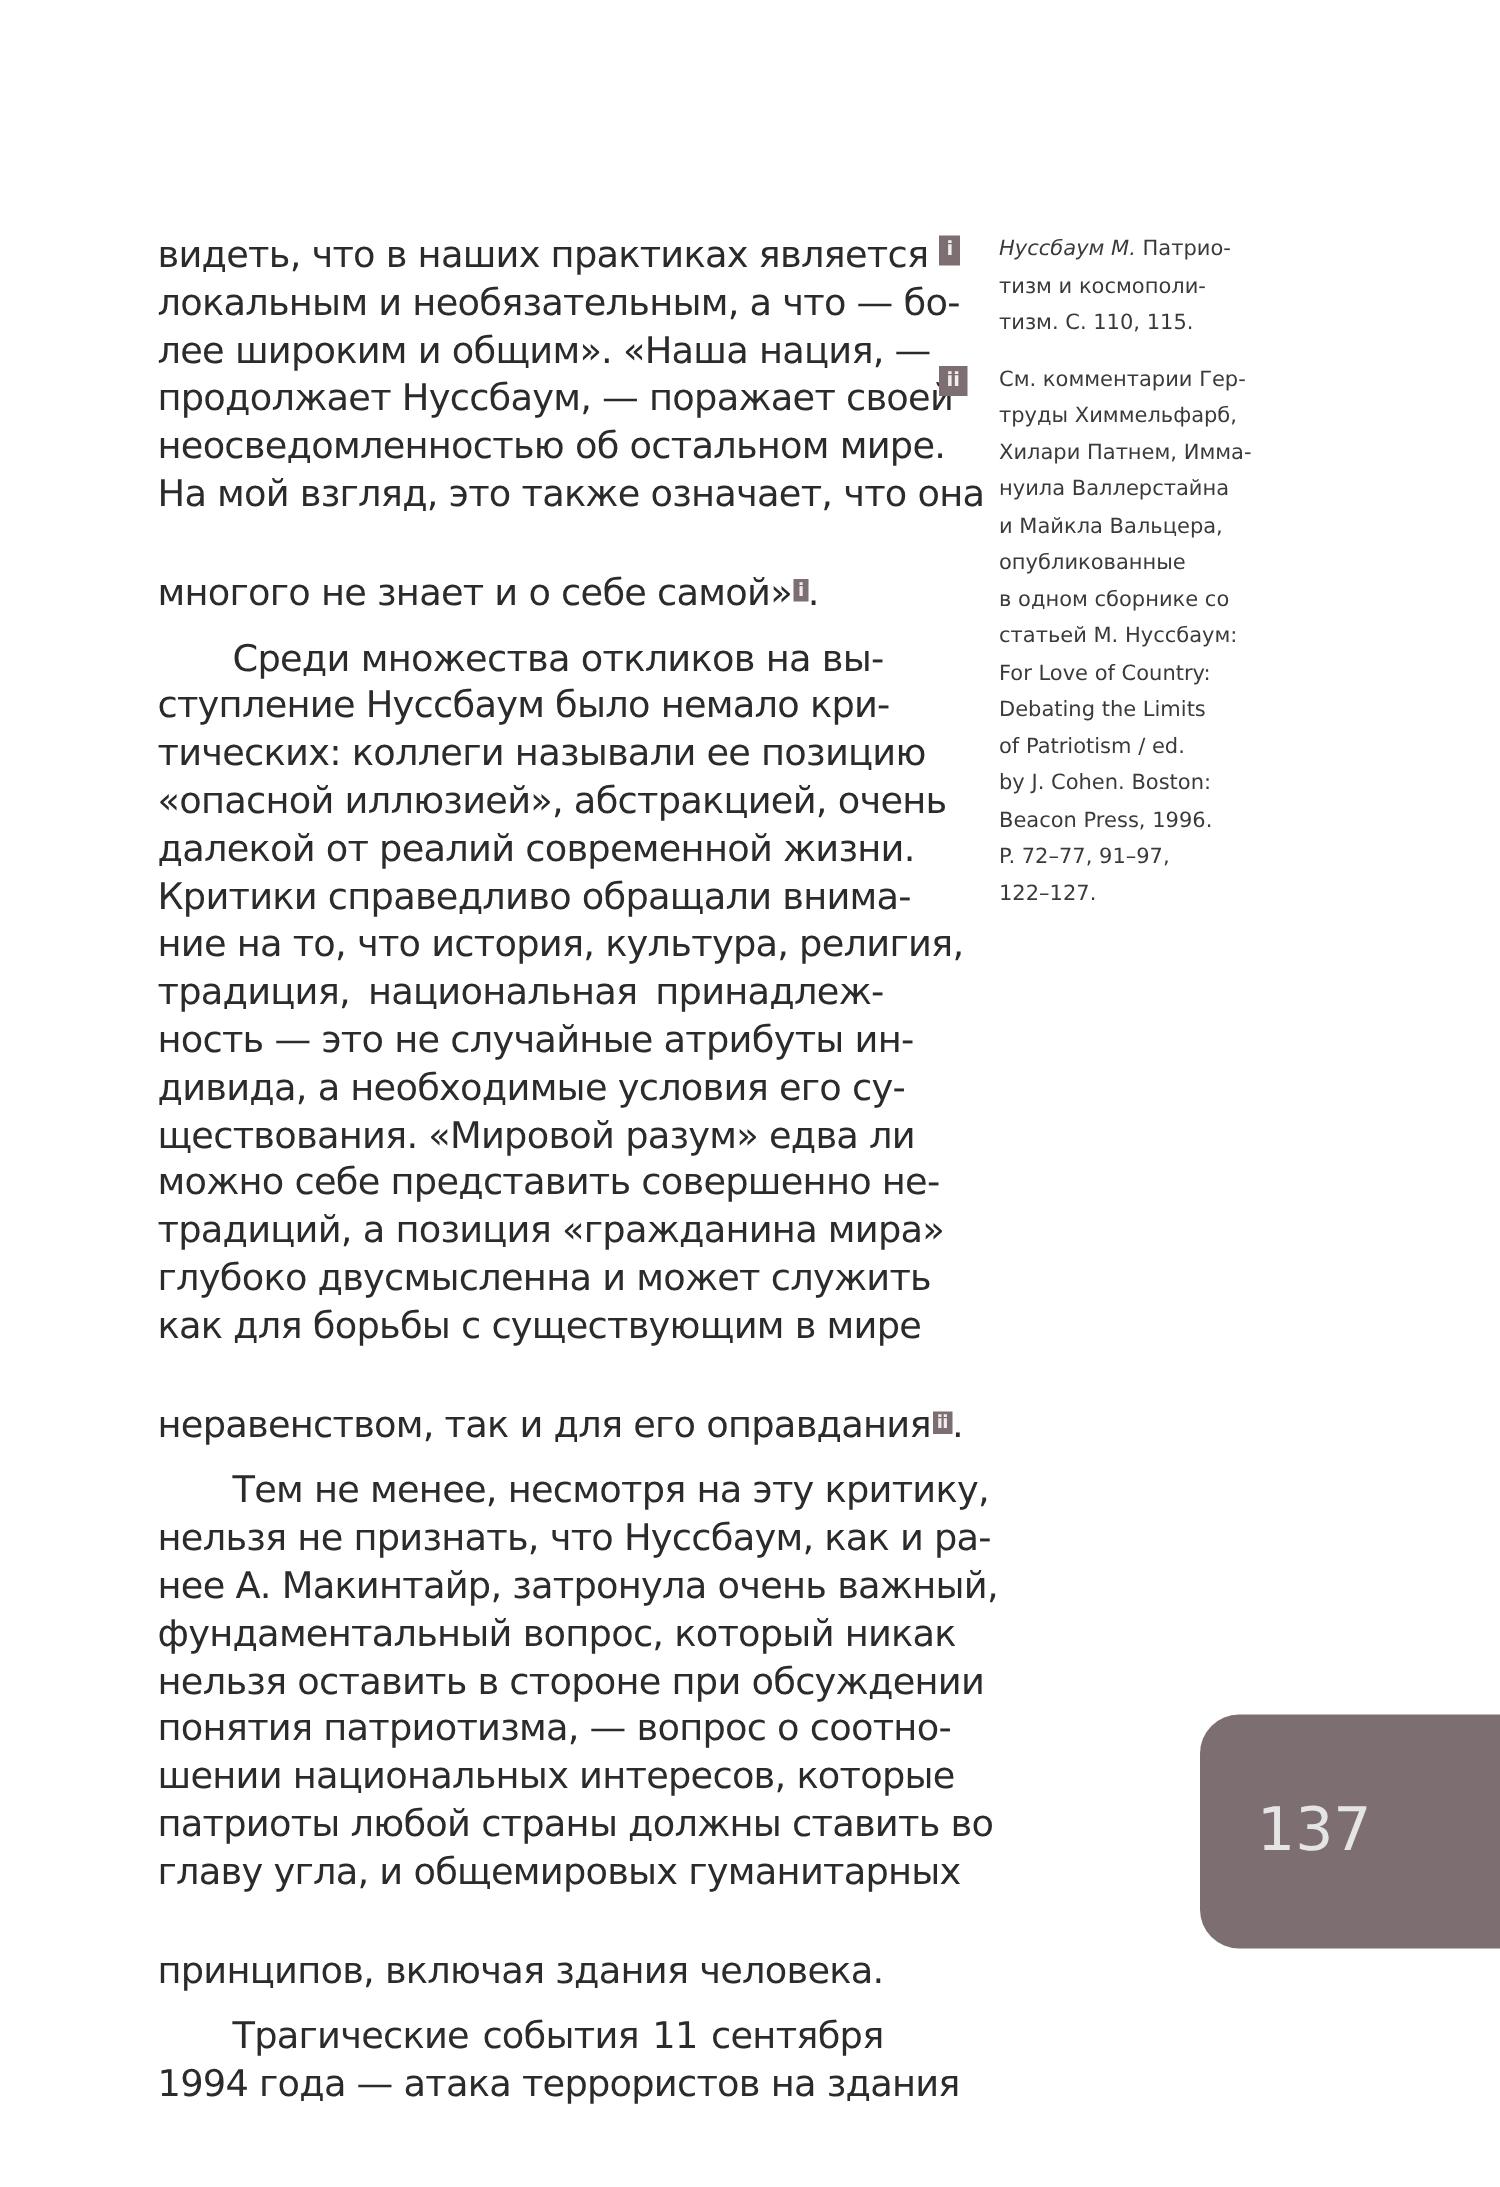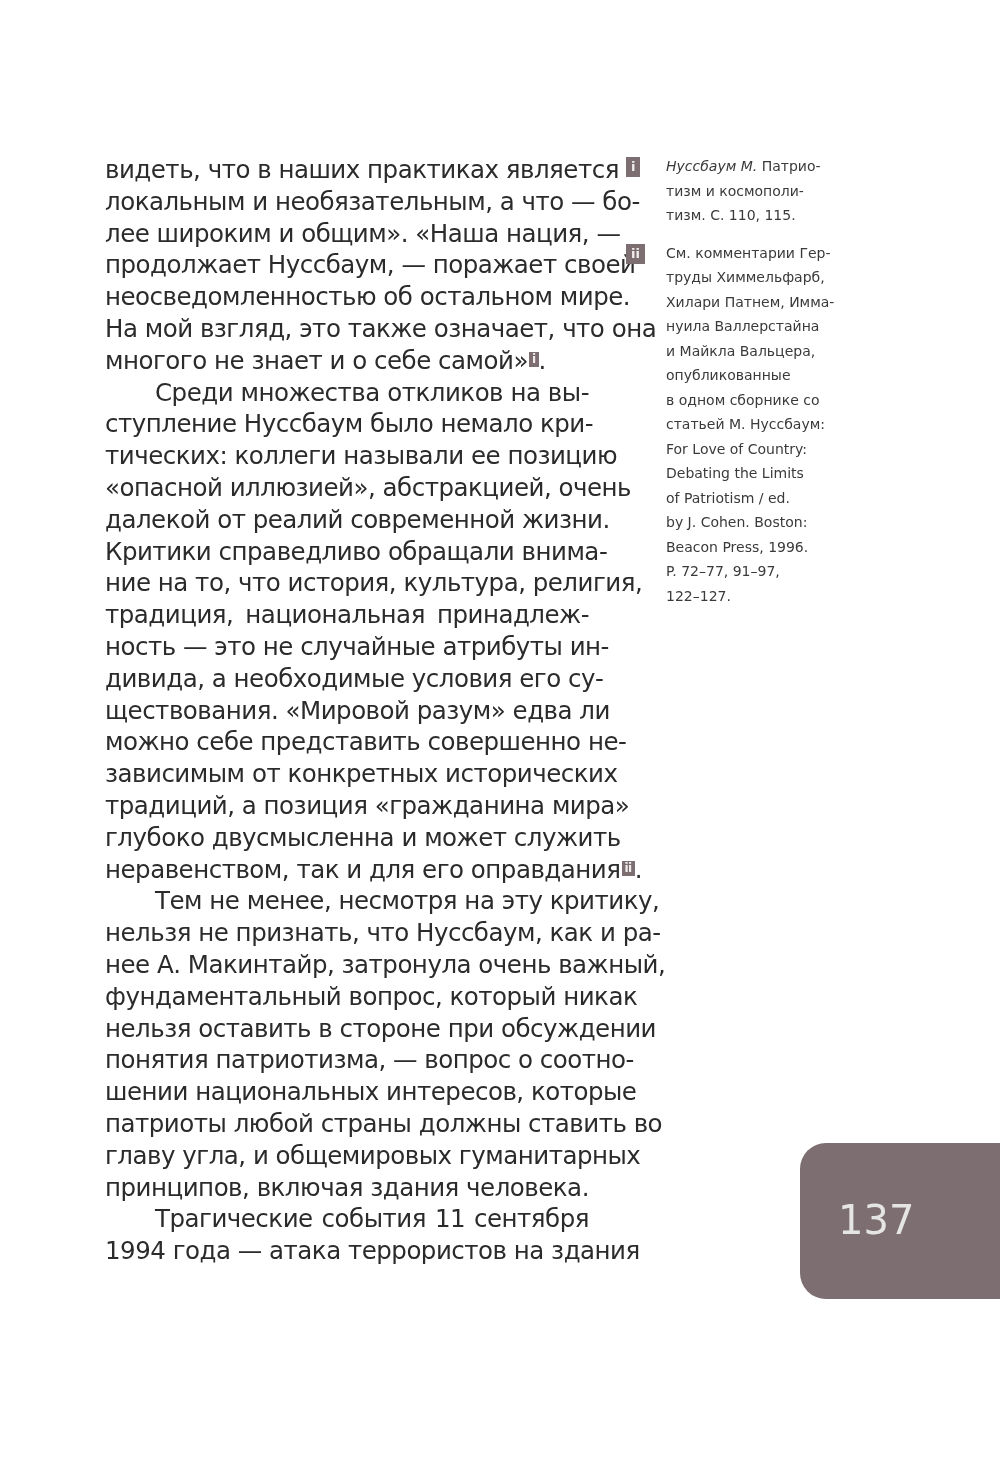--- a/index.html
+++ b/index.html
@@ -1,20 +1,20 @@
 <!DOCTYPE html>
 <html><head>
 <meta charset="utf-8">
 <style>
   html, body { margin:0; padding:0; background:#ffffff; }
   body { width:1000px; height:1458px; position:relative; overflow:hidden; font-family:"DejaVu Sans", sans-serif; color:#2b2b2b; }
   .main { position:absolute; left:105px; top:154px; width:484px; }
   .line { display:block; height:31.8px; line-height:31.8px; font-size:24.5px; white-space:nowrap; text-align:justify; text-align-last:justify; letter-spacing:-0.5px; }
-  .line.last { text-align-last:left; }
-  .line.indent { padding-left:50px; }
+  .line.last { text-align-last:left;margin-top:34px; }
+  .line.indent { padding-left:50px;margin-top:12px; }
   .fnref { display:inline-block; background:#7d6f71; color:#f2eeee; font-size:12px; line-height:15px; height:15px; padding:0 3px; vertical-align:6px; margin-left:1px; font-weight:bold; }
   .notes { position:absolute; left:626px; top:154px; width:240px; }
   .note { position:relative; padding-left:40px; margin-bottom:13px; }
   .note .mk { position:absolute; left:0; top:3px; background:#7d6f71; color:#f2eeee; font-size:13px; font-weight:bold; line-height:19px; height:20px; padding:0 5px; }
   .nline { display:block; font-size:14px; line-height:24.5px; white-space:nowrap; color:#3a3a3a; }
   .nline i { font-style:italic; }
   .pagetab { position:absolute; left:800px; top:1143px; width:220px; height:156px; background:#7d6f71; border-radius:26px 0 0 26px; }
   .pagenum { position:absolute; left:38px; top:52px; font-size:40px; color:#e5e5e5; line-height:50px; }
 </style>
 </head>
@@ -38,23 +38,23 @@
     <span class="line">тических: коллеги называли ее позицию</span>
     <span class="line">«опасной иллюзией», абстракцией, очень</span>
     <span class="line">далекой от реалий современной жизни.</span>
     <span class="line">Критики справедливо обращали внима-</span>
     <span class="line">ние на то, что история, культура, религия,</span>
     <span class="line">традиция, национальная принадлеж-</span>
     <span class="line">ность — это не случайные атрибуты ин-</span>
     <span class="line">дивида, а необходимые условия его су-</span>
     <span class="line">ществования. «Мировой разум» едва ли</span>
     <span class="line">можно себе представить совершенно не-</span>
-    <span class="line">зависимым от конкретных исторических</span>
     <span class="line">традиций, а позиция «гражданина мира»</span>
     <span class="line">глубоко двусмысленна и может служить</span>
+    <span class="line">как для борьбы с существующим в мире</span>
     <span class="line last"><span>неравенством, так и для его оправдания</span><span class="fnref">ii</span><span>.</span></span>
   </div>
 
   <div>
     <span class="line indent">Тем не менее, несмотря на эту критику,</span>
     <span class="line">нельзя не признать, что Нуссбаум, как и ра-</span>
     <span class="line">нее А. Макинтайр, затронула очень важный,</span>
     <span class="line">фундаментальный вопрос, который никак</span>
     <span class="line">нельзя оставить в стороне при обсуждении</span>
     <span class="line">понятия патриотизма, — вопрос о соотно-</span>

